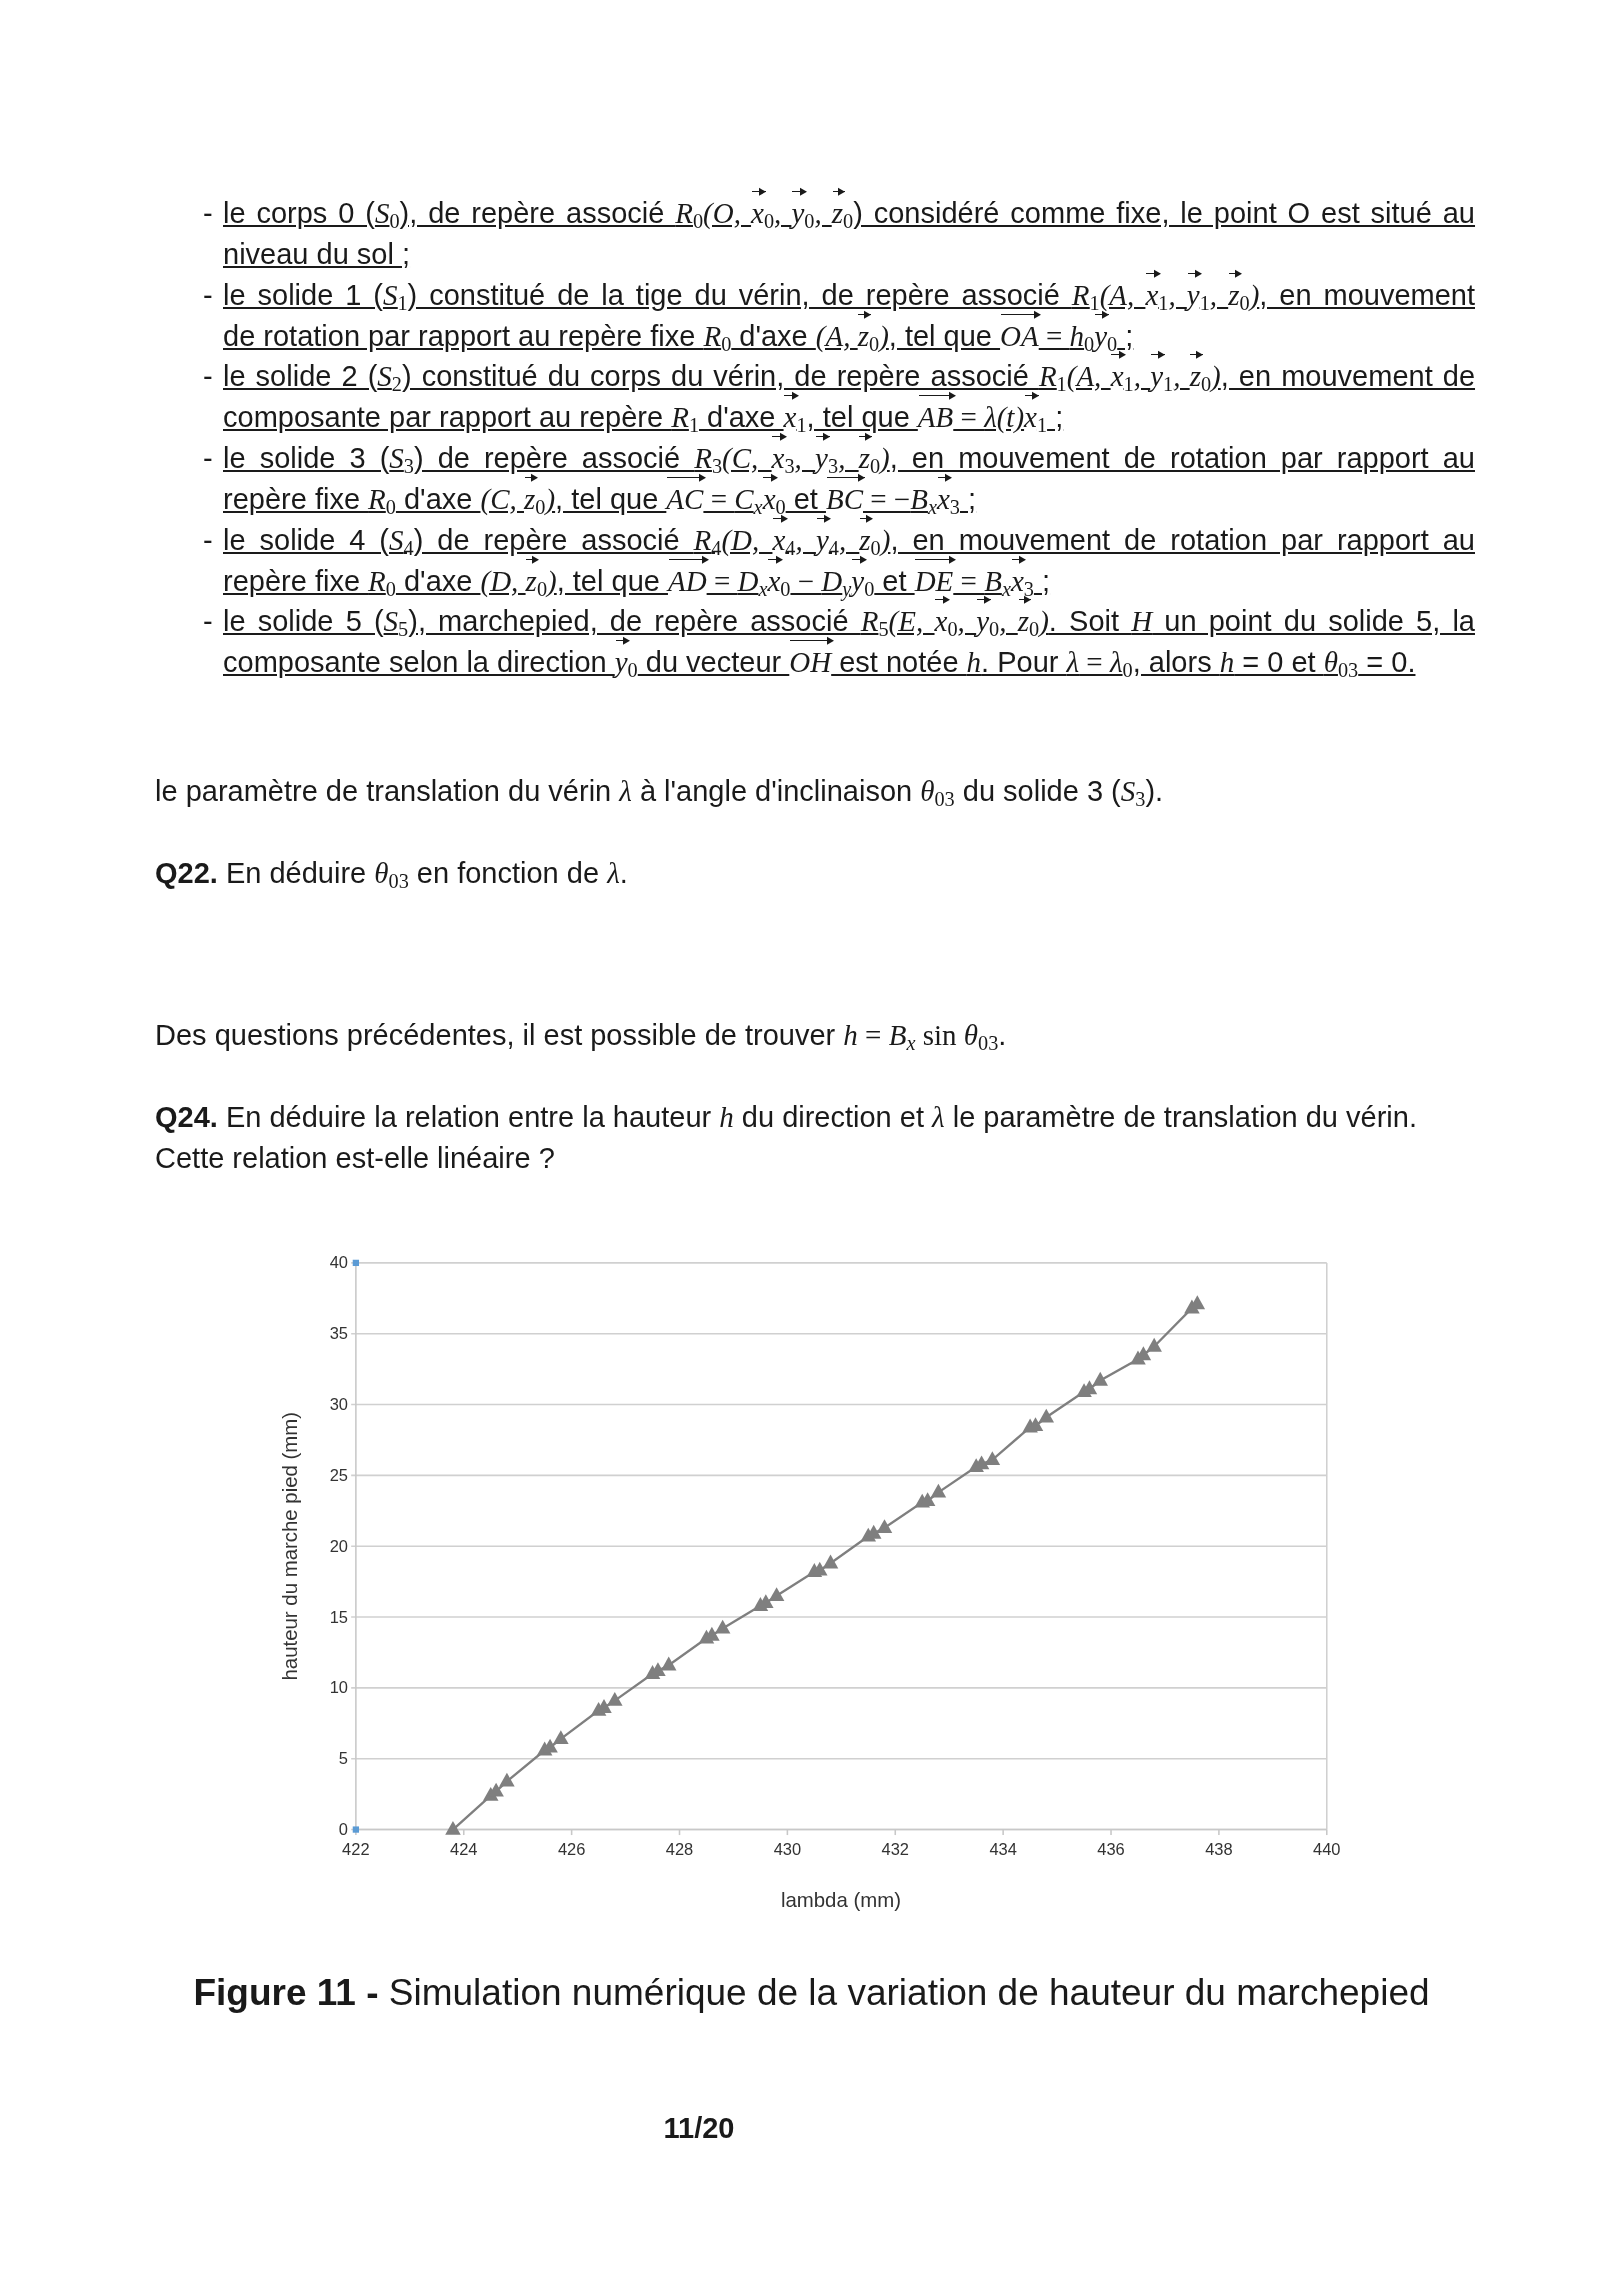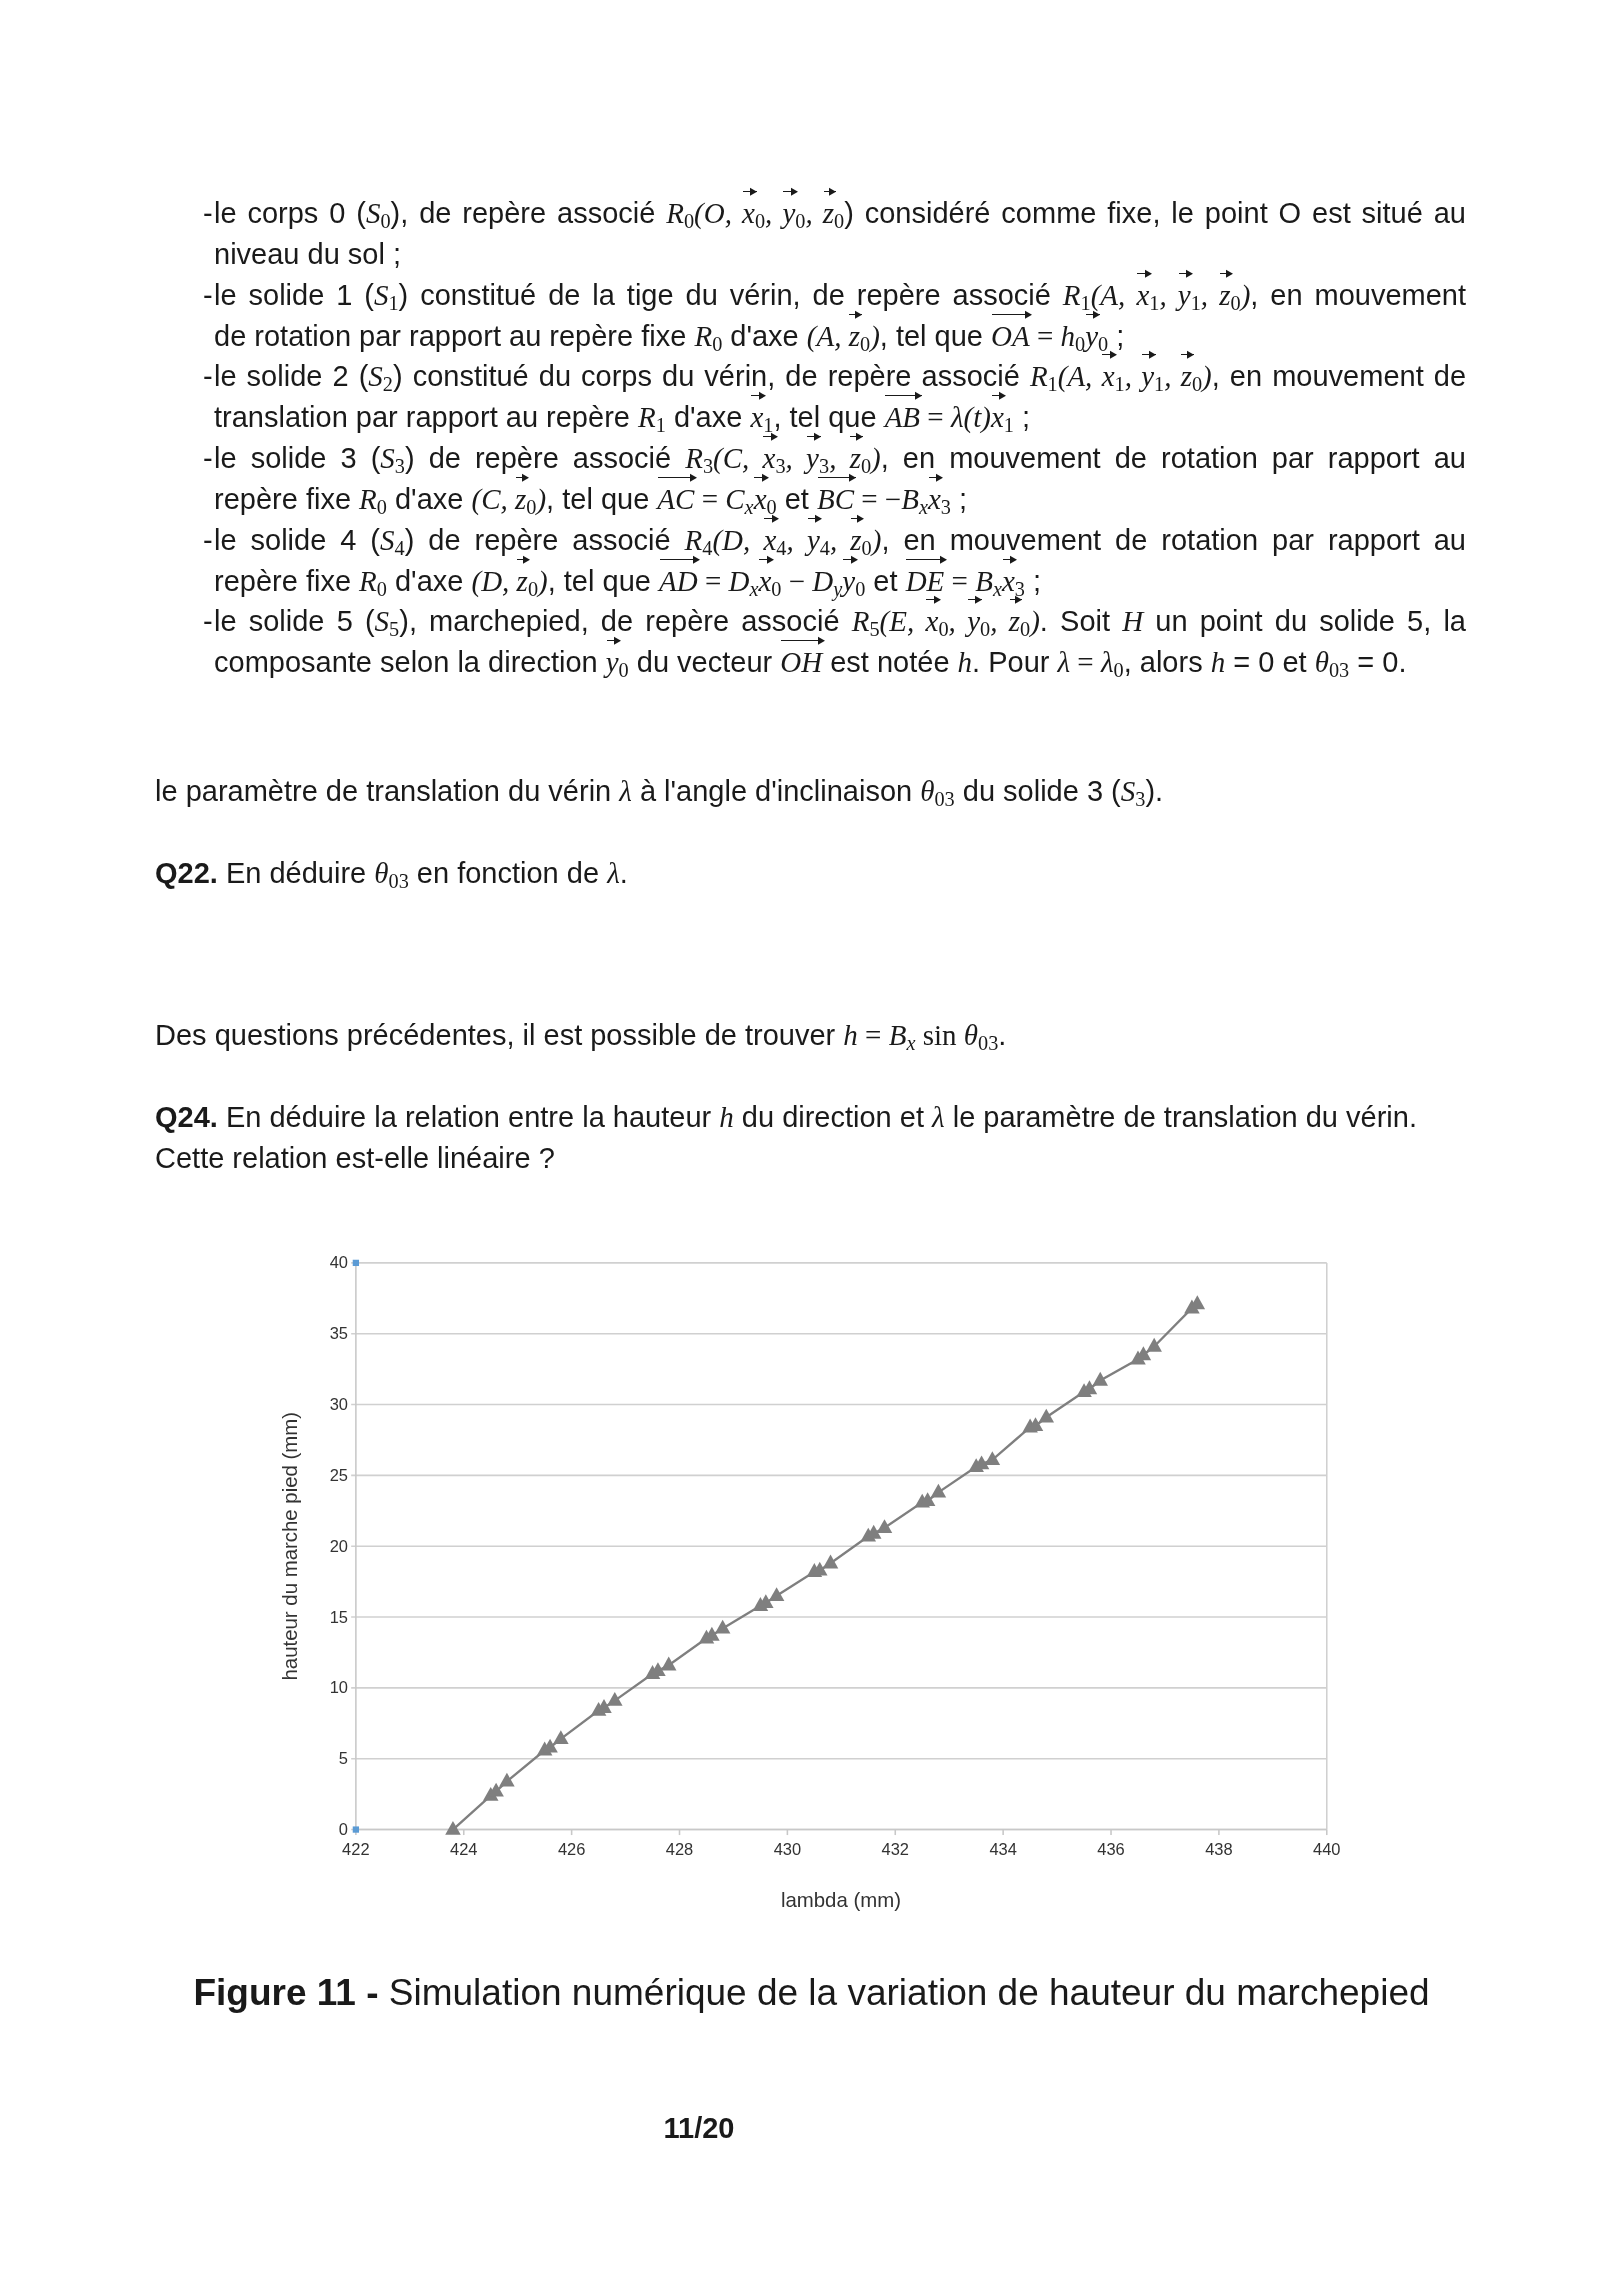--- a/index.html
+++ b/index.html
@@ -1,21 +1,21 @@
 <!DOCTYPE html>
 <html style="font-size:12.6px"><head>
 <meta charset="utf-8">
 <style>
   html, body { margin: 0; padding: 0; background: #ffffff; }
   body { width: 1623px; height: 2295px; position: relative; overflow: hidden;
          font-family: "Liberation Sans", sans-serif; color: #1a1a1a; }
   .page { position: absolute; left: 0; top: 0; width: 1623px; height: 2295px; }
   .txt { position: absolute; left: 155px; width: 1327px; font-size: 29px; line-height: 41px; white-space: nowrap; }
   .bullet { position: absolute; left: 203px; font-size: 29px; line-height: 41px; }
-  .indent { left: 214px; width: 1252px; }
+  .indent { left: 223px; width: 1252px; text-decoration: underline; }
   .justify { text-align: justify; text-align-last: justify; white-space: normal; }
   .m { font-family: "Liberation Serif", serif; font-style: italic; }
   .mr { font-family: "Liberation Serif", serif; }
   sub { font-size: 0.7em; vertical-align: -0.25em; line-height: 0; }
   .vec { display: inline-block; position: relative; font-family: "Liberation Serif", serif; font-style: italic; }
   .vec::before { content: ""; position: absolute; left: 0.8px; right: -1.6px; top: -2.4px; border-top: 1.6px solid #1a1a1a; }
   .vec::after { content: ""; position: absolute; right: -2.4px; top: -6.3px; width: 0; height: 0;
                 border-top: 4.7px solid transparent; border-bottom: 4.7px solid transparent; border-left: 7.9px solid #1a1a1a; transform: translateY(0.8px); }
   b { font-weight: bold; }
   .caption { position: absolute; left: 0; width: 1623px; text-align: center; font-size: 37px; top: 1972px; }
@@ -40,21 +40,21 @@
   </div>
   <div class="txt indent" style="top:316px;">
     <span>de rotation par rapport au repère fixe </span><span class="m">R</span><sub class="mr">0</sub><span> d'axe </span><span class="m">(A, </span><span class="vec">z</span><sub class="mr">0</sub><span class="m">)</span><span>, tel que </span><span class="vec">OA</span><span class="mr"> = </span><span class="m">h</span><sub class="mr">0</sub><span class="vec">y</span><sub class="mr">0</sub><span> ;</span>
   </div>
 
   <div class="bullet" style="top:356px;">-</div>
   <div class="txt indent justify" style="top:356px;">
     <span>le solide 2 (</span><span class="m">S</span><sub class="mr">2</sub><span>) constitué du corps du vérin, de repère associé </span><span class="m">R</span><sub class="mr">1</sub><span class="m">(A, </span><span class="vec">x</span><sub class="mr">1</sub><span class="m">, </span><span class="vec">y</span><sub class="mr">1</sub><span class="m">, </span><span class="vec">z</span><sub class="mr">0</sub><span class="m">)</span><span>, en mouvement de</span>
   </div>
   <div class="txt indent" style="top:397px;">
-    <span>translation par rapport au repère </span><span class="m">R</span><sub class="mr">1</sub><span> d'axe </span><span class="vec">x</span><sub class="mr">1</sub><span>, tel que </span><span class="vec">AB</span><span class="mr"> = </span><span class="m">λ(t)</span><span class="vec">x</span><sub class="mr">1</sub><span> ;</span>
+    <span>composante par rapport au repère </span><span class="m">R</span><sub class="mr">1</sub><span> d'axe </span><span class="vec">x</span><sub class="mr">1</sub><span>, tel que </span><span class="vec">AB</span><span class="mr"> = </span><span class="m">λ(t)</span><span class="vec">x</span><sub class="mr">1</sub><span> ;</span>
   </div>
 
   <div class="bullet" style="top:438px;">-</div>
   <div class="txt indent justify" style="top:438px;">
     <span>le solide 3 (</span><span class="m">S</span><sub class="mr">3</sub><span>) de repère associé </span><span class="m">R</span><sub class="mr">3</sub><span class="m">(C, </span><span class="vec">x</span><sub class="mr">3</sub><span class="m">, </span><span class="vec">y</span><sub class="mr">3</sub><span class="m">, </span><span class="vec">z</span><sub class="mr">0</sub><span class="m">)</span><span>, en mouvement de rotation par rapport au</span>
   </div>
   <div class="txt indent" style="top:479px;">
     <span>repère fixe </span><span class="m">R</span><sub class="mr">0</sub><span> d'axe </span><span class="m">(C, </span><span class="vec">z</span><sub class="mr">0</sub><span class="m">)</span><span>, tel que </span><span class="vec">AC</span><span class="mr"> = </span><span class="m">C</span><sub class="m">x</sub><span class="vec">x</span><sub class="mr">0</sub><span> et </span><span class="vec">BC</span><span class="mr"> = −</span><span class="m">B</span><sub class="m">x</sub><span class="vec">x</span><sub class="mr">3</sub><span> ;</span>
   </div>
 

